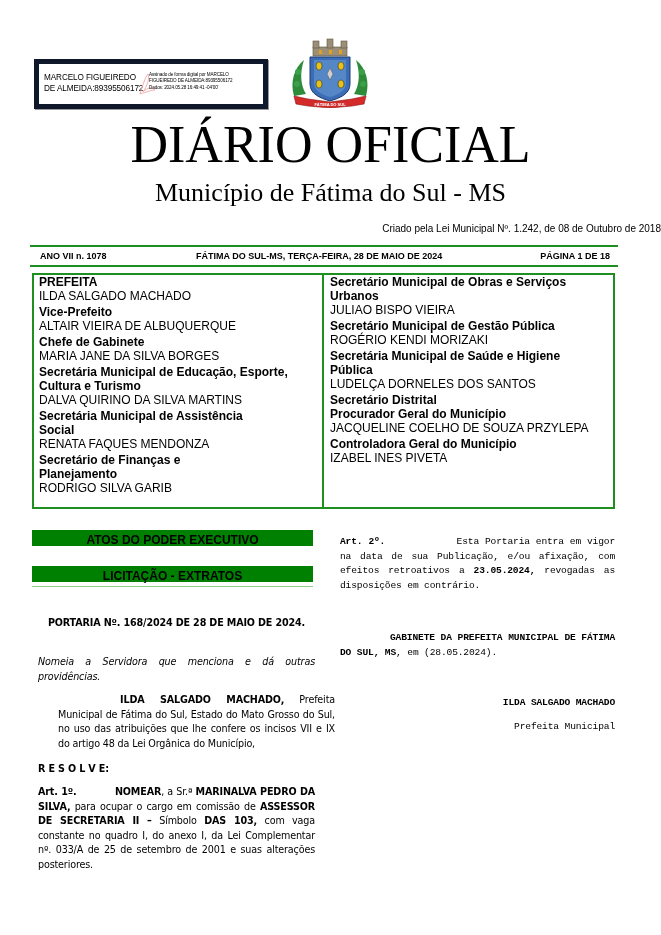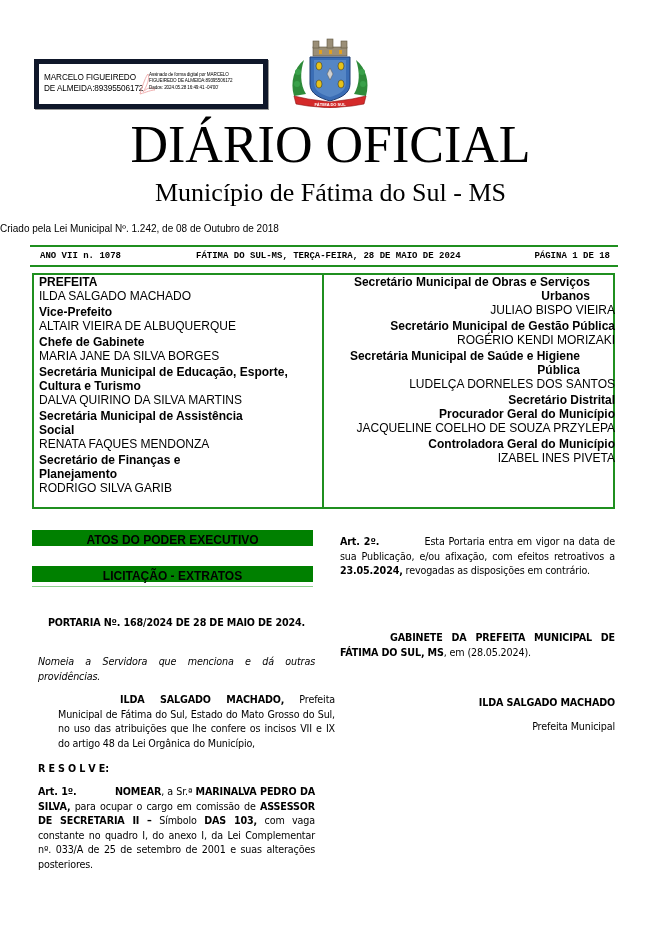--- a/index.html
+++ b/index.html
@@ -11,45 +11,45 @@
     .sig-name { position: absolute; left: 5px; top: 8px; width: 102px; font-family: "Liberation Sans", sans-serif; font-size: 8.2px; line-height: 11px; letter-spacing: -0.1px; }
     .sig-mark { position: absolute; left: 98px; top: 6px; width: 20px; height: 28px; }
     .sig-detail { position: absolute; left: 110px; top: 8px; width: 112px; font-family: "Liberation Sans", sans-serif; font-size: 4.6px; line-height: 6.4px; letter-spacing: -0.1px; }
 
     
     .crest { left: 288px; top: 38px; width: 84px; height: 70px; }
 
     
     .title { left: 0; top: 114px; width: 661px; text-align: center; font-family: "Liberation Serif", serif; font-size: 52px; line-height: 62px; letter-spacing: 0px; }
     .subtitle { left: 0; top: 178px; width: 661px; text-align: center; font-family: "Liberation Serif", serif; font-size: 26px; line-height: 30px; }
-    .created { left: 0; top: 223px; width: 661px; text-align: left; font-family: "Liberation Sans", sans-serif; font-size: 10px; line-height: 12px; }
+    .created { left: 0; top: 223px; width: 661px; text-align: right; font-family: "Liberation Sans", sans-serif; font-size: 10px; line-height: 12px; }
 
     
     .hr-green { left: 30px; width: 588px; height: 2px; background: #1f8f1f; }
-    .infobar { left: 40px; top: 250px; width: 570px; height: 14px; font-family: Liberation Mono, monospace; font-size: 9px; font-weight: bold; }
+    .infobar { left: 40px; top: 250px; width: 570px; height: 14px; font-family: Liberation Sans, sans-serif; font-size: 9px; font-weight: bold; }
     .infobar span { position: absolute; top: 1px; white-space: nowrap; }
 
     
     .auth-box { left: 32px; top: 273px; width: 583px; height: 236px; border: 2px solid #1f8f1f; box-sizing: border-box; }
     .auth-divider { left: 322px; top: 273px; width: 2px; height: 236px; background: #1f8f1f; }
     .auth-col { font-family: "Liberation Sans", sans-serif; font-size: 12px; line-height: 14px; }
     .auth-col .role { font-weight: bold; }
     .auth-col .name { margin-bottom: 2px; }
     .auth-left { left: 39px; top: 275px; width: 280px; }
-    .auth-right { left: 330px; top: 275px; width: 285px; text-align: right; }
+    .auth-right { left: 330px; top: 275px; width: 285px; }
 
     
     .banner { left: 32px; width: 281px; height: 16px; background: #008000; font-family: "Liberation Sans", sans-serif; font-weight: bold; font-size: 12px; line-height: 20px; text-align: center; color: #000; }
     .banner-under { left: 32px; width: 281px; height: 1px; background: #8fd08f; }
 
     
     .txt { font-family: "DejaVu Sans", sans-serif; font-size: 9.6px; line-height: 14.6px; letter-spacing: -0.15px; }
     .just { text-align: justify; }
     .col-left { left: 38px; width: 277px; }
-    .col-right { left: 340px; width: 275px; }
+    .col-right { left: 340px; width: 275px; font-family: Liberation Mono, monospace; }
     .ctr { text-align: center; }
     .right { text-align: right; }
     b { font-weight: bold; }
     i { font-style: italic; }
   </style>
 </head>
 <body>
 
 <div class="abs sig-box">
   <div class="sig-name">MARCELO FIGUEIREDO DE ALMEIDA:89395506172</div>

